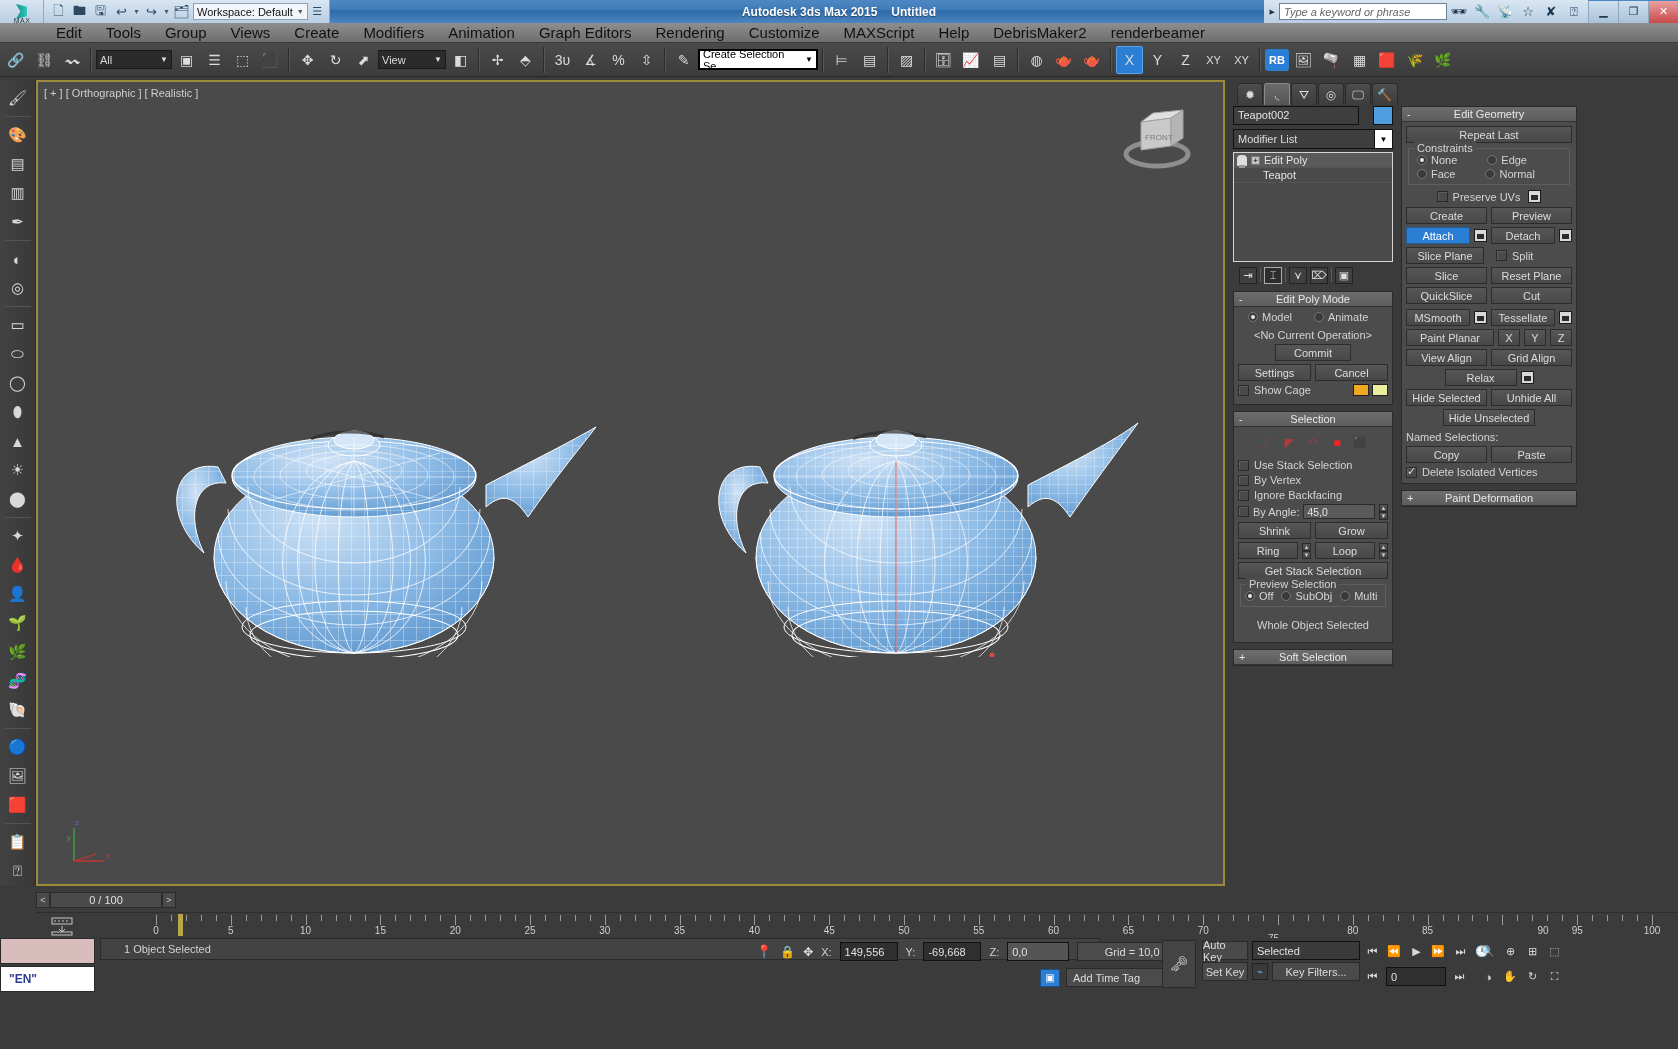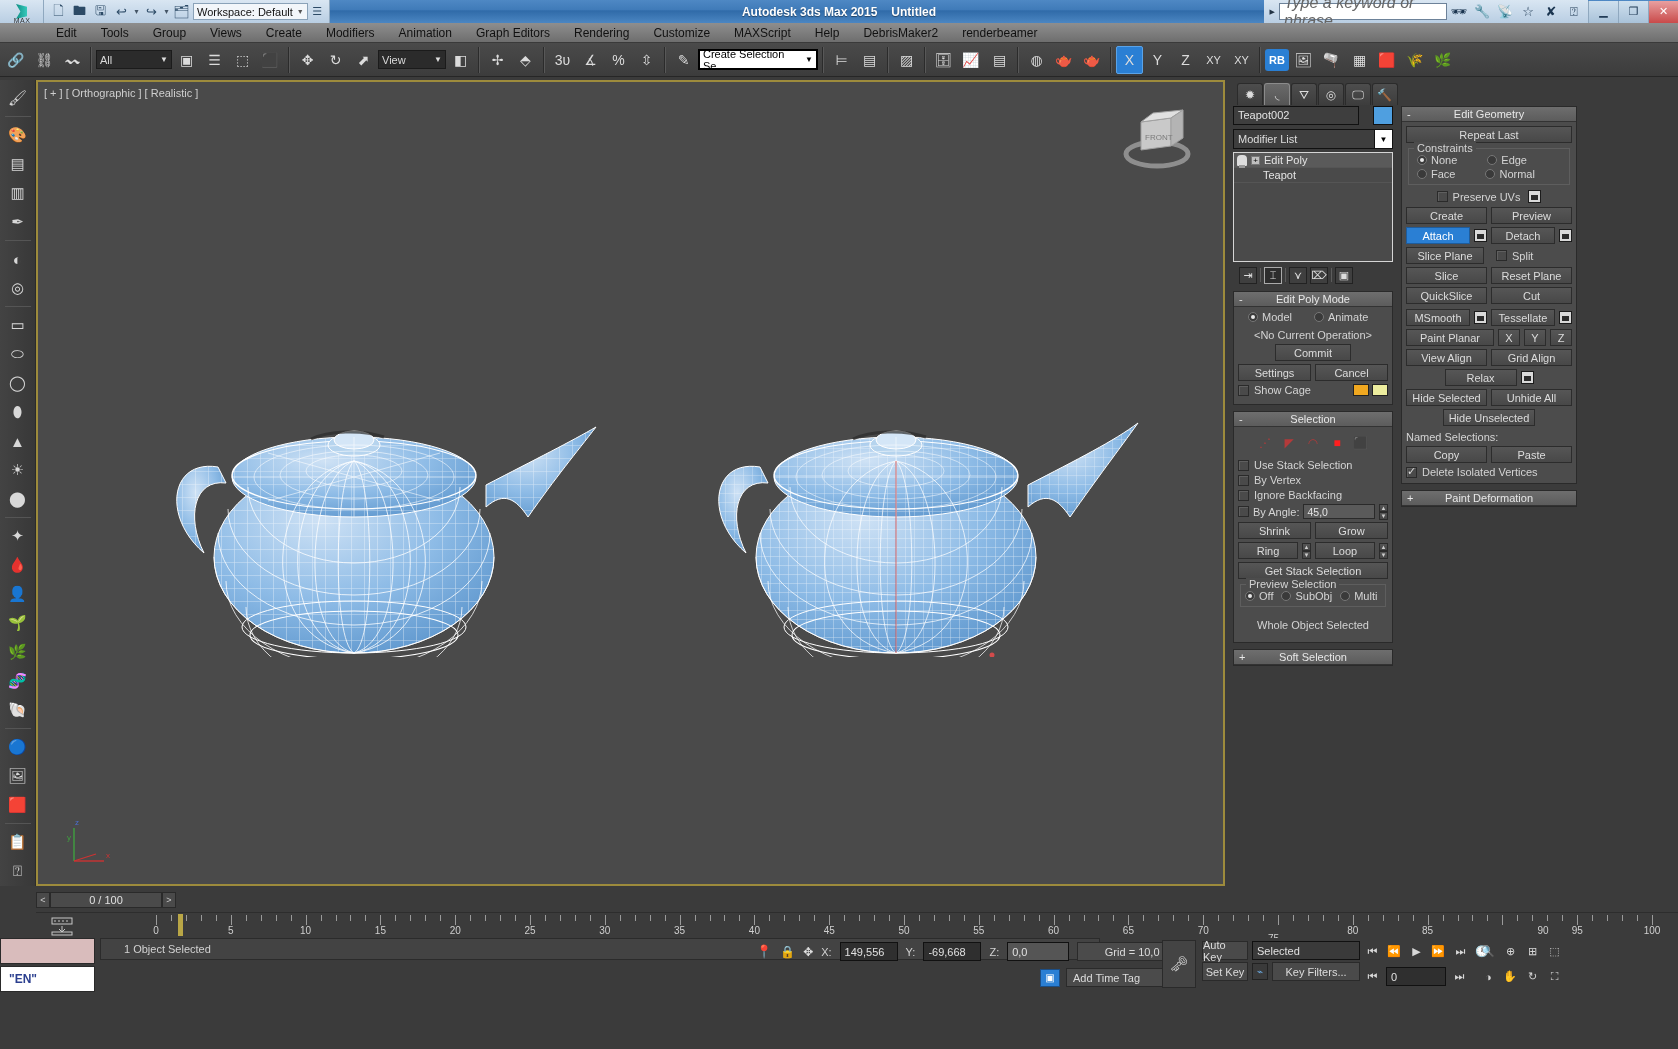--- a/index.html
+++ b/index.html
@@ -49,37 +49,37 @@
     color:#fff; font-size:12px; pointer-events:none; gap:14px;
   }
   .ttshadow { text-shadow:0 1px 1px rgba(0,0,0,.45);font-weight:bold; }
   .titleright {
     position:absolute; right:0; top:0; height:23px; display:flex; align-items:center;
   }
   .searchwrap { display:flex; align-items:center; gap:1px; height:23px;
     background:linear-gradient(to bottom,#d9e6f2,#b9cee3); padding:0 3px;}
   .searchtri { font-size:7px; color:#234; padding:0 3px;}
   .searchbox { width:168px; height:17px; background:#fff; border:1px solid #6d8299;
-    font-size:16px; font-style:italic; color:#666; padding:0 4px; display:flex; align-items:center;}
+    font-size:11px; font-style:italic; color:#666; padding:0 4px; display:flex; align-items:center;}
   .tbicon { width:22px; height:21px; display:flex; align-items:center; justify-content:center;
     color:#1b3550; font-size:13px;}
   .winbtns { display:flex; }
   .winbtn { width:30px; height:22px; display:flex; align-items:center; justify-content:center;
     background:linear-gradient(to bottom,#cfe0ee,#a9c2d9); border-left:1px solid #8fa8bf;
     color:#1b3550; font-size:11px;}
   .winbtn.close { background:linear-gradient(to bottom,#e8a0a0,#c94a4a); color:#fff; }
 
   
   .menubar {
     position:absolute; left:0; top:23px; width:1678px; height:20px;
     background:linear-gradient(to bottom,#8e8e8e,#6e6e6e);
     display:flex; align-items:center; padding-left:44px;
     border-bottom:1px solid #3a3a3a;
   }
-  .menuitem { padding:0 12px; font-size:12px; color:#111; height:20px;
+  .menuitem { padding:0 12px; font-size:15px; color:#111; height:20px;
     display:flex; align-items:center; }
 
   
   .toolbar {
     position:absolute; left:0; top:43px; width:1678px; height:34px;
     background:linear-gradient(to bottom,#4a4a4a,#3c3c3c);
     display:flex; align-items:center; border-bottom:1px solid #262626;
     padding-left:3px; gap:1px;
   }
   .tbtn { width:27px; height:28px; display:flex; align-items:center; justify-content:center;

